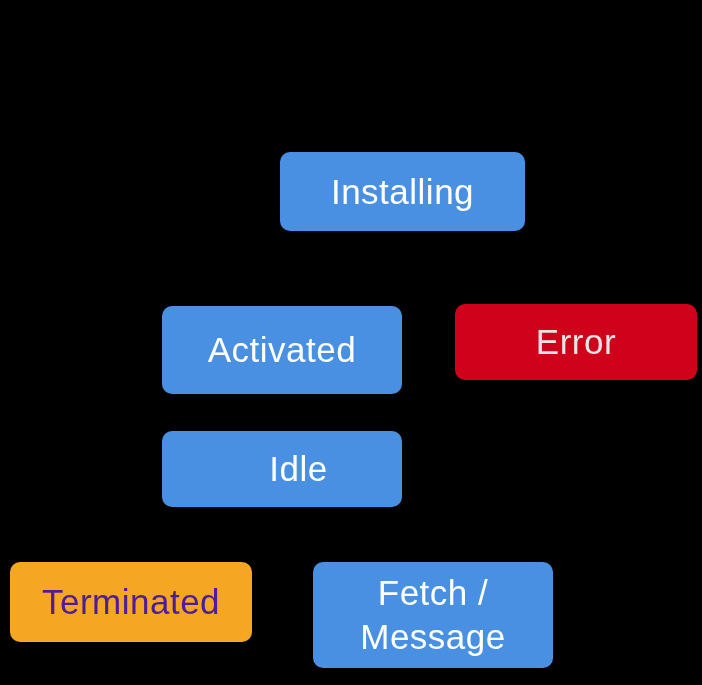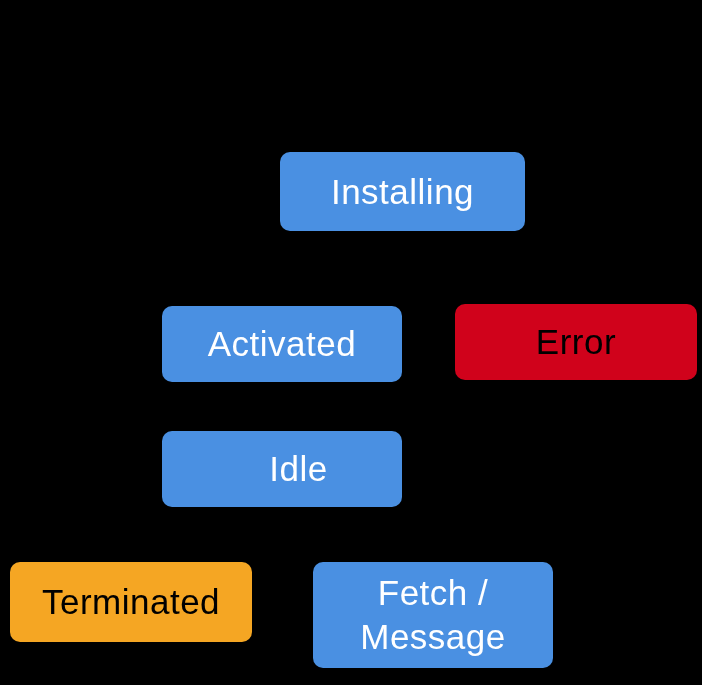--- a/index.html
+++ b/index.html
@@ -26,49 +26,49 @@
   .node-label {
     font-size: 35px;
     font-weight: 300;
     letter-spacing: 0.5px;
     text-align: center;
     white-space: pre-line;
     line-height: 1.25;
   }
   
   .node-installing    { left: 280px; top: 152px; width: 245px; height: 79px;  }
-  .node-activated     { left: 162px; top: 306px; width: 240px; height: 76px;  }
+  .node-activated     { left: 162px; top: 306px; width: 240px; height: 88px;  }
   .node-error         { left: 455px; top: 304px; width: 242px; height: 76px;  }
   .node-idle          { left: 162px; top: 431px; width: 240px; height: 76px;  }
   .node-terminated    { left: 10px;  top: 562px; width: 242px; height: 80px;  }
   .node-fetch-message { left: 313px; top: 562px; width: 240px; height: 106px; }
 </style>
 </head>
 <body>
 
 <div class="canvas">
 
   <div class="node node-installing" style="background-color: rgb(74, 144, 226);">
     <span class="node-label" style="color: rgb(255, 255, 255);">Installing</span>
   </div>
 
   <div class="node node-activated" style="background-color: rgb(74, 144, 226);">
     <span class="node-label" style="color: rgb(255, 255, 255);">Activated</span>
   </div>
 
   <div class="node node-error" style="background-color: rgb(208, 2, 27);">
-    <span class="node-label" style="color: #000000;">Error</span>
+    <span class="node-label" style="color: #e5e5e5;">Error</span>
   </div>
 
   <div class="node node-idle" style="background-color: rgb(74, 144, 226);">
     <span class="node-label" style="color: rgb(255, 255, 255); margin-left: 33px;">Idle</span>
   </div>
 
   <div class="node node-terminated" style="background-color: rgb(245, 166, 35);">
-    <span class="node-label" style="color: #000000;">Terminated</span>
+    <span class="node-label" style="color: #4c1d95;">Terminated</span>
   </div>
 
   <div class="node node-fetch-message" style="background-color: rgb(74, 144, 226); justify-content: center;">
     <span class="node-label" style="color: rgb(255, 255, 255);">Fetch /
 Message</span>
   </div>
 
 </div>
 
 </body></html>

